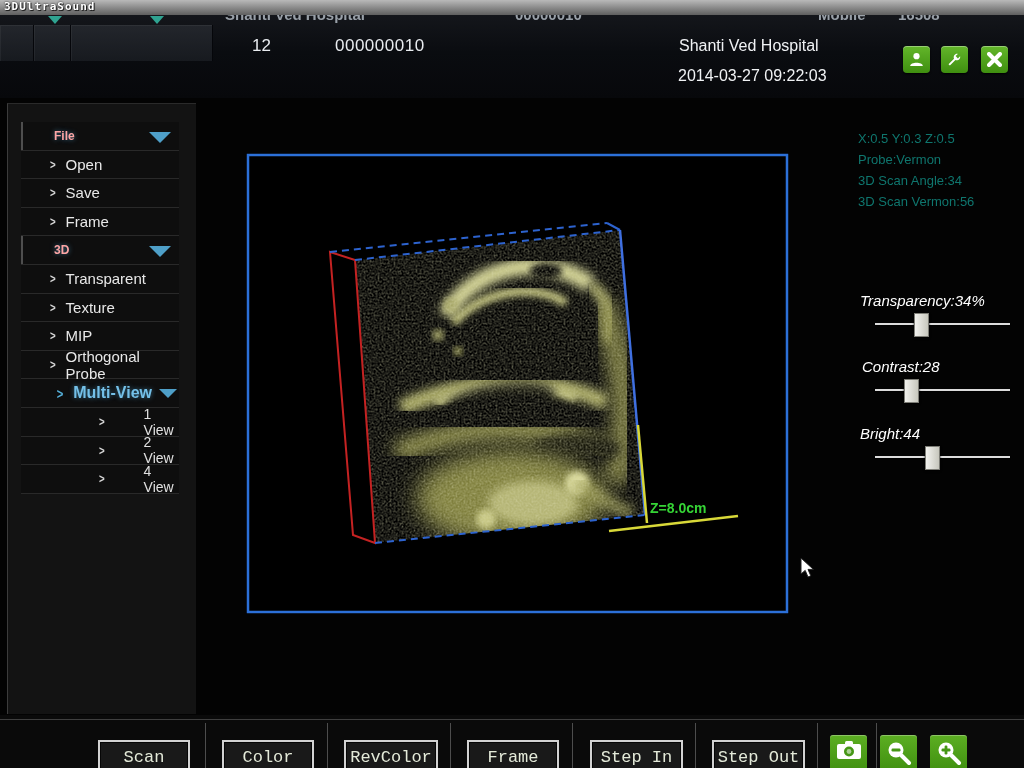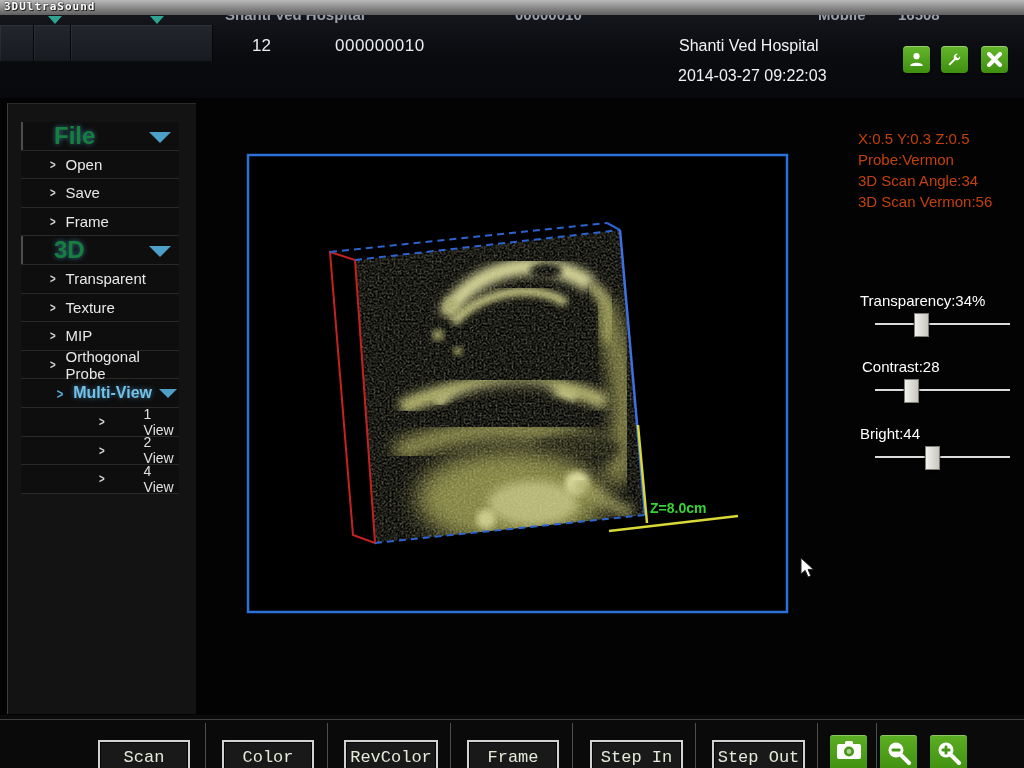--- a/index.html
+++ b/index.html
@@ -32,41 +32,41 @@
     background:linear-gradient(#63b62a,#3f8f10);box-shadow:inset 0 1px 0 rgba(255,255,255,.35),0 1px 2px #000;
     display:flex;align-items:center;justify-content:center;cursor:pointer;}
 
   
   .sidebar{left:7px;top:103px;width:188px;height:610px;background:#131313;
     border-left:1px solid #3c3c3c;border-top:1px solid #2a2a2a;}
   .menu{position:absolute;left:13px;top:18px;width:158px;}
   .row{position:relative;height:28.6px;box-sizing:border-box;border-bottom:1px solid #292929;
     display:flex;align-items:center;cursor:pointer;background:#0e0e0e;}
   .row.mark{box-shadow:inset 2px 0 0 #4e4e4e;}
-  .sec-lbl{margin-left:33px;font-size:24px;font-weight:bold;color:#15803d;
+  .sec-lbl{margin-left:33px;font-size:12px;font-weight:bold;color:#fca5a5;
     text-shadow:0 0 5px rgba(90,185,235,.55);text-align:center;}
   .lbl-4d{margin-left:33px;font-size:18px;font-weight:bold;color:#fff;}
   .chev{margin-left:28px;margin-right:9px;font-size:13px;font-weight:bold;color:#d8d8d8;
     transform:scale(.75,1.05);}
   .it-lbl{font-size:15px;color:#e8e8e8;}
   .caret{position:absolute;right:8px;top:10px;width:0;height:0;border-left:11px solid transparent;
     border-right:11px solid transparent;border-top:11px solid #4e9fc8;}
   .row.msec .chev{margin-left:35px;color:#56b2dc;transform:scale(.8,1.1);font-size:14px;}
   .m-lbl{font-size:16px;font-weight:bold;color:#74c0e8;text-shadow:0 0 5px rgba(90,185,235,.55);}
   .caret-in{display:inline-block;width:0;height:0;margin-left:7px;border-left:9px solid transparent;
     border-right:9px solid transparent;border-top:9px solid #4e9fc8;vertical-align:middle;}
   .row.sub .chev{margin-left:77px;}
   .sub-lbl{font-size:14px;color:#e0e0e0;margin-left:29px;}
 
   
   .viewport{left:246px;top:153px;width:543px;height:461px;background:#000;cursor:crosshair;}
 
   
-  .info{left:858px;top:128px;color:#c2410c;font-size:15px;line-height:21px;}
-  .slabel{position:absolute;color:#fff;font-size:15px;}
+  .info{left:858px;top:128px;color:#0f766e;font-size:13px;line-height:21px;}
+  .slabel{position:absolute;color:#fff;font-size:15px;font-style:italic;}
   .strack{position:absolute;left:875px;width:135px;height:2px;background:#dcdcdc;
     box-shadow:0 1px 1px #000;cursor:pointer;}
   .sthumb{position:absolute;top:-10px;width:13px;height:22px;
     background:linear-gradient(90deg,#f2f2ee,#c7c7bd);border:1px solid #7d7d76;
     box-shadow:0 1px 2px #000;cursor:grab;}
 
   
   .toolbar{left:0;top:715px;width:1024px;height:53px;background:#0a0a0a;}
   .tline{position:absolute;left:0;top:4px;width:1024px;height:1px;background:#3f3f3f;}
   .vsep{position:absolute;top:8px;bottom:0;width:1px;background:#4d4d4d;}

